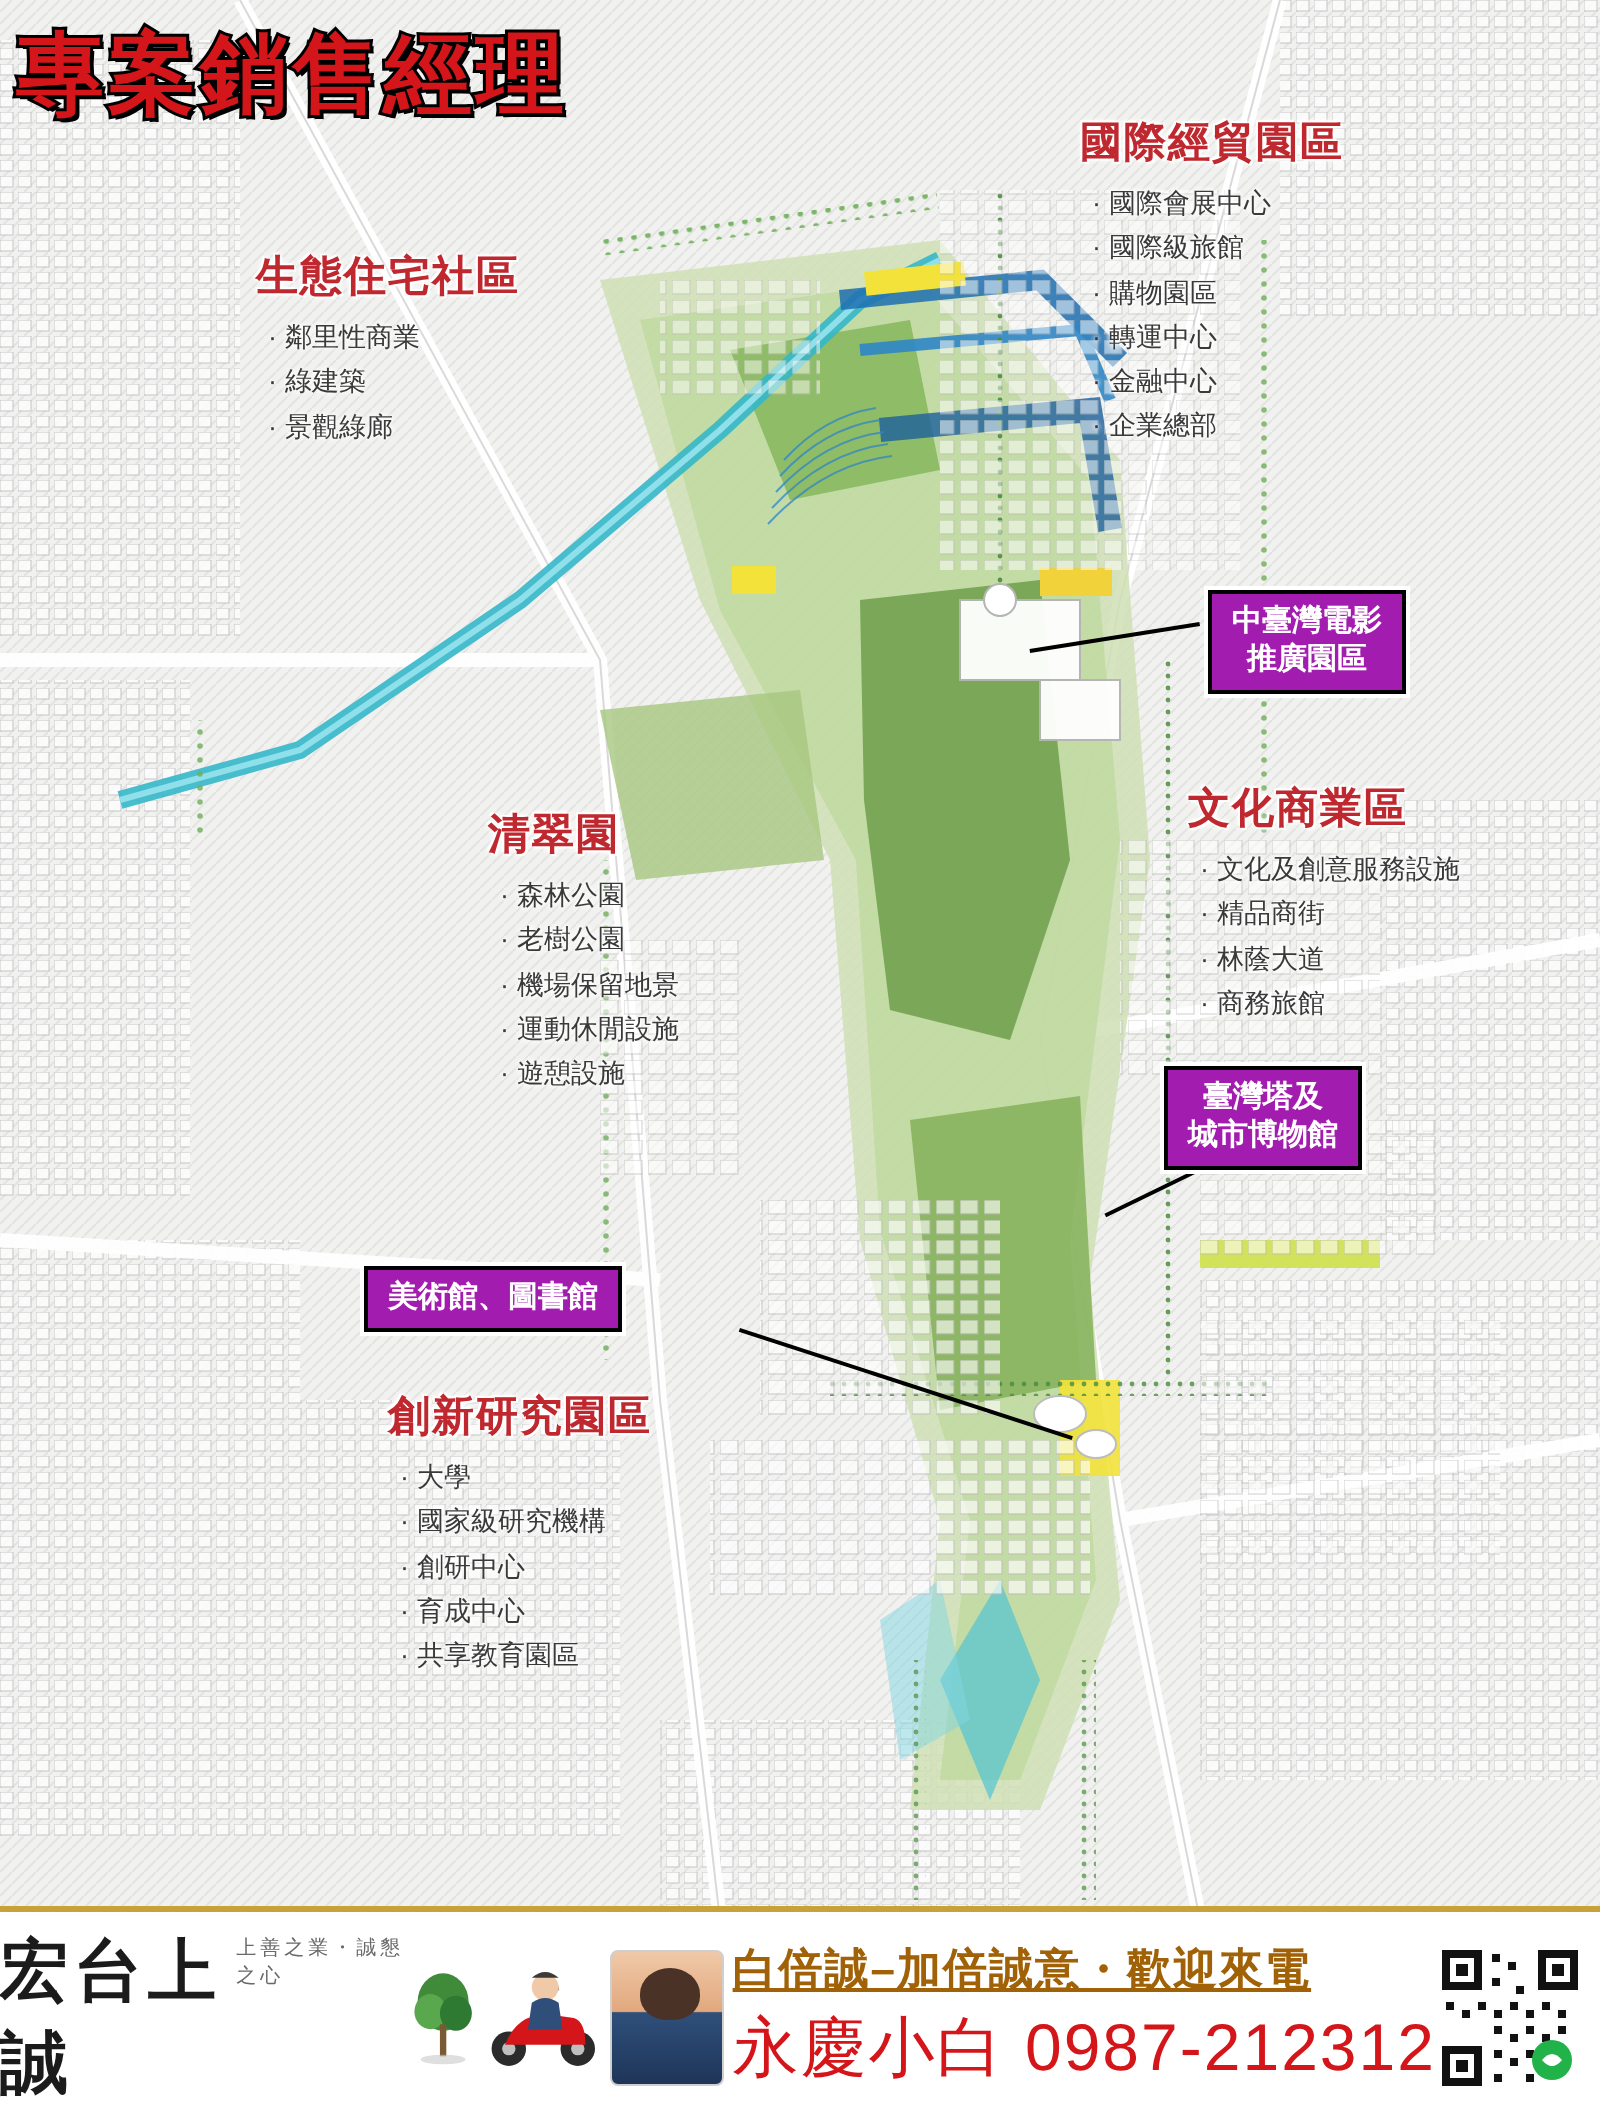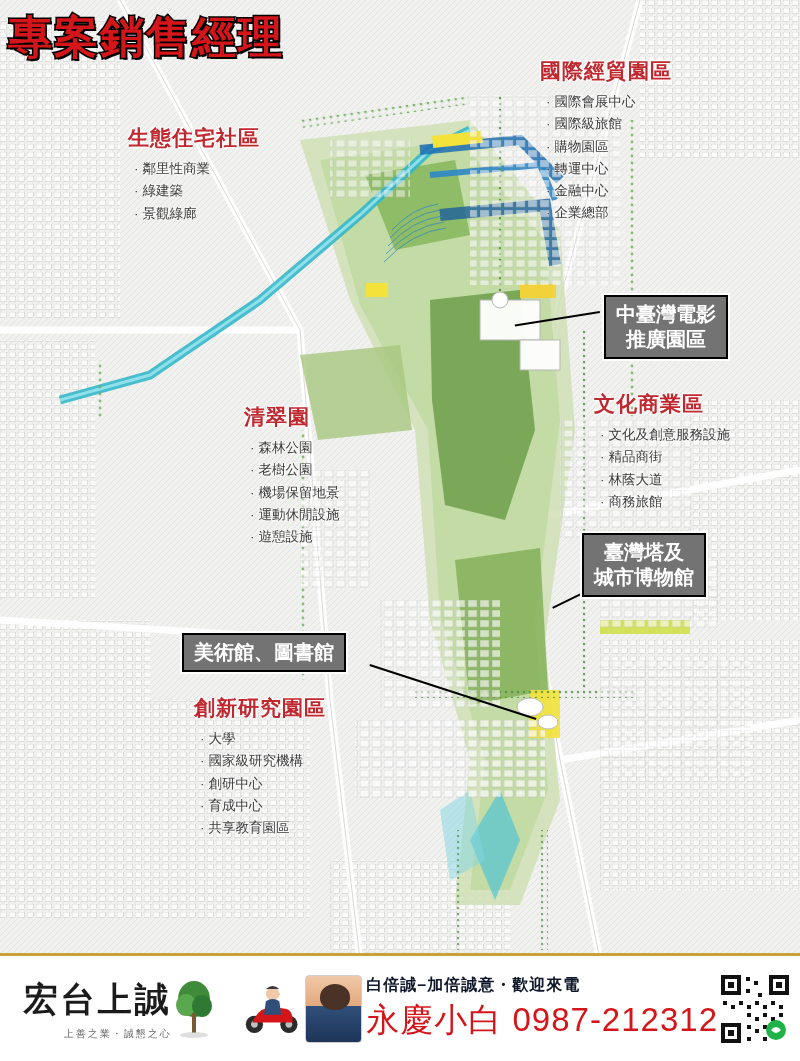--- a/index.html
+++ b/index.html
@@ -26,23 +26,23 @@
   }
   .grp ul{list-style:none;margin:6px 0 0 6px;padding:0;}
   .grp li{
     font-size:13.5px;color:#3a3a3a;line-height:1.65;white-space:nowrap;
     text-shadow:0 0 3px #fff,0 0 3px #fff,0 0 2px #fff;
   }
   .grp li:before{content:"·";margin-right:4px;color:#3a3a3a;}
 
   
   .callout{
-    position:absolute;background:#737373;color:#fff;
+    position:absolute;background:#a21caf;color:#fff;
     border:2px solid #000;
-    font-size:20px;font-weight:bold;line-height:1.25;
+    font-size:15px;font-weight:bold;line-height:1.25;
     text-align:center;padding:5px 10px;white-space:nowrap;
     box-shadow:0 0 0 2px #fff;
     font-family:Liberation Serif, serif;
   }
   .leader{position:absolute;background:#000;transform-origin:0 0;height:2px;}
 
   
   .banner{
     position:absolute;left:8px;top:8px;
     font-size:44px;font-weight:bold;color:#d4161b;
@@ -69,21 +69,21 @@
   .agent-photo{
     width:58px;height:66px;border-radius:4px;
     background:linear-gradient(180deg,#f0c9a8 0%,#e2a87e 45%,#2f4f7a 46%,#1e3558 100%);
     border:1px solid #cfcfcf;position:relative;overflow:hidden;
   }
   .agent-photo:after{
     content:"";position:absolute;left:14px;top:8px;width:30px;height:26px;
     border-radius:50% 50% 45% 45%;background:#4a3226;
   }
   .footer-mid{flex:1;display:flex;flex-direction:column;justify-content:center;padding-left:4px;}
-  .line1{font-size:16px;font-weight:bold;color:#0f172a;letter-spacing:1px;white-space:nowrap;}
+  .line1{font-size:22px;font-weight:bold;color:#a16207;letter-spacing:1px;white-space:nowrap;text-decoration:underline;}
   .line2{font-size:33px;font-weight:normal;color:#d4161b;letter-spacing:1px;white-space:nowrap;margin-top:2px;}
   .scooter{
     width:62px;height:56px;position:relative;margin:0 4px 0 2px;
   }
   .qr{width:74px;height:74px;margin-right:8px;display:block;}
   .qr-wrap{display:flex;flex-direction:column;align-items:center;}
 </style>
 </head>
 <body>
 
@@ -268,21 +268,21 @@
   </div>
 
   <div class="leader" style="left:370px;top:664px;width:175px;transform:rotate(18deg);"></div>
   <div class="callout" style="left:182px;top:633px;">
     <div>美術館、圖書館</div>
   </div>
 
   <div class="footer">
     <div class="footer-left">
       <div style="display:flex;align-items:center;">
-        <div style="display:flex;flex-direction:column;align-items:flex-end;">
+        <div style="display:flex;align-items:flex-start;">
           <div class="brand">宏台上誠</div>
           <div class="brand-sub">上善之業・誠懇之心</div>
         </div>
         <svg class="tree" viewBox="0 0 44 60">
           <ellipse cx="22" cy="20" rx="16" ry="18" fill="#3f8b3a"></ellipse>
           <ellipse cx="14" cy="26" rx="10" ry="11" fill="#5aa84d"></ellipse>
           <ellipse cx="30" cy="27" rx="10" ry="11" fill="#2f7a33"></ellipse>
           <rect x="20" y="34" width="4" height="20" fill="#7a5a32"></rect>
           <ellipse cx="22" cy="56" rx="14" ry="3" fill="#c9c9c9" opacity="0.6"></ellipse>
         </svg>

